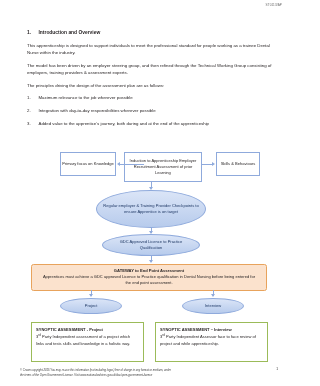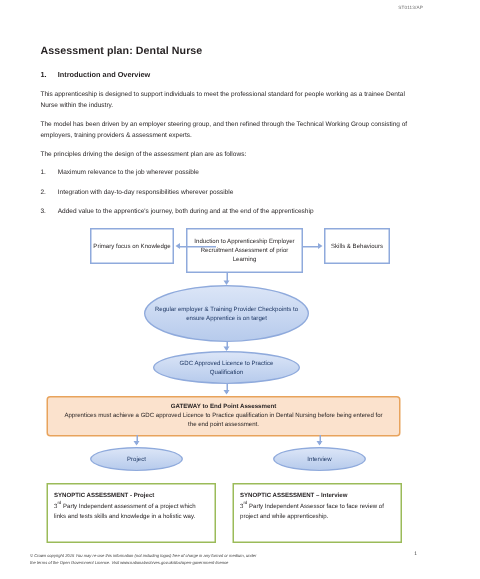--- a/index.html
+++ b/index.html
@@ -205,21 +205,20 @@
   }
 </style>
 </head>
 <body>
 
 <div class="page">
 
   <div class="header-code">ST0113/AP</div>
 
   <div class="content">
-    <h1 class="doc-title">Assessment plan: Dental Nurse</h1>
 
     <div class="sec-head">
       <span class="num">1.</span>
       <span>Introduction and Overview</span>
     </div>
 
     <p class="body">This apprenticeship is designed to support individuals to meet the professional standard for people working as a trainee Dental Nurse within the industry.</p>
     <p class="body">The model has been driven by an employer steering group, and then refined through the Technical Working Group consisting of employers, training providers &amp; assessment experts.</p>
     <p class="body">The principles driving the design of the assessment plan are as follows:</p>
 

